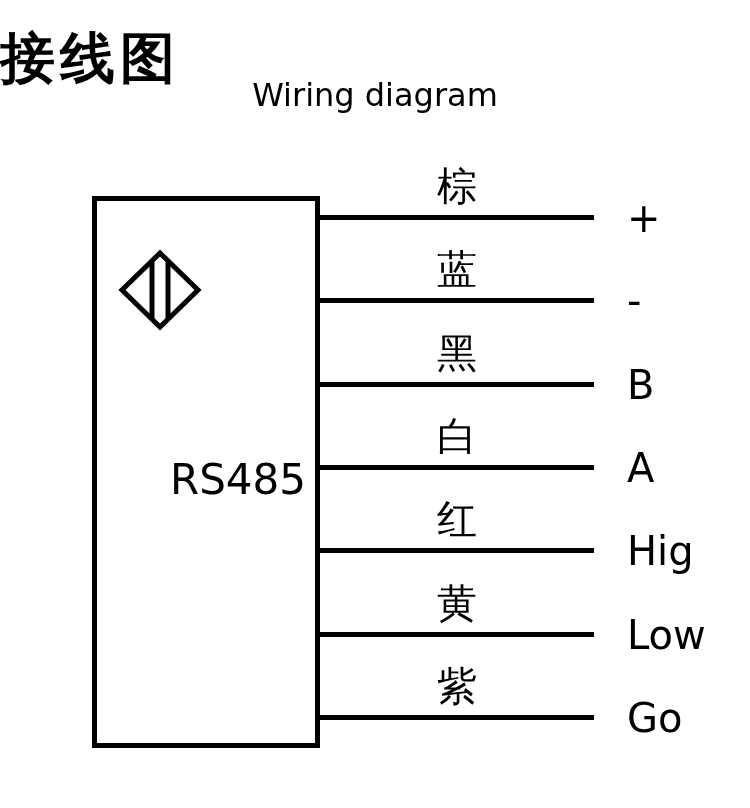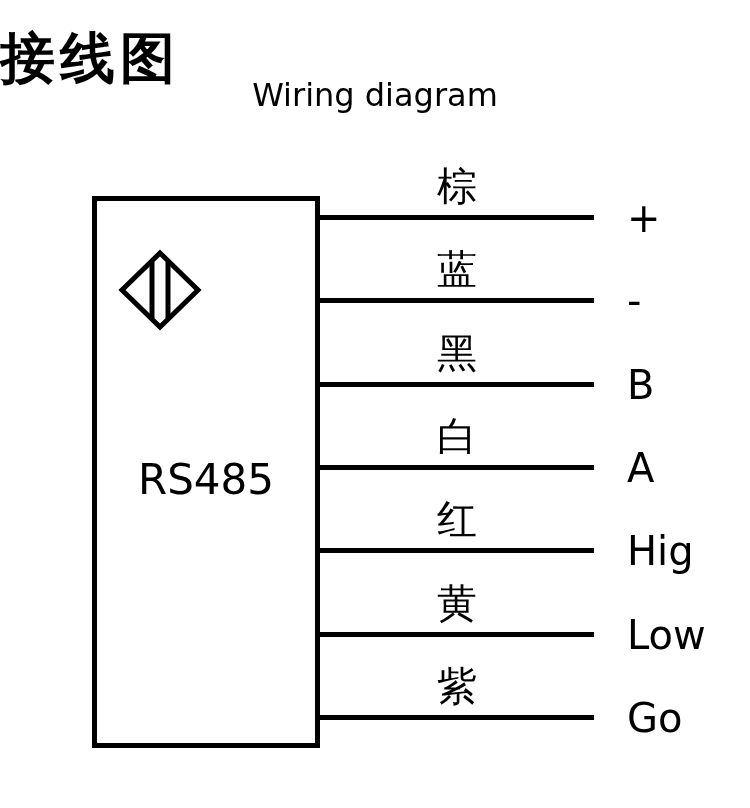--- a/index.html
+++ b/index.html
@@ -43,20 +43,21 @@
     position: absolute;
     left: 21px; top: 48px;
   }
   .device-label {
     position: absolute;
     left: 0; top: 258px;
     width: 100%;
     text-align: center;
     font-size: 42px;
     line-height: 42px;
+    padding-left: 32px;
   }
   .wire-row {
     position: absolute;
     left: 0;
     width: 100%;
     height: 0;
   }
   .wire-line {
     position: absolute;
     left: 320px; top: -3px;

